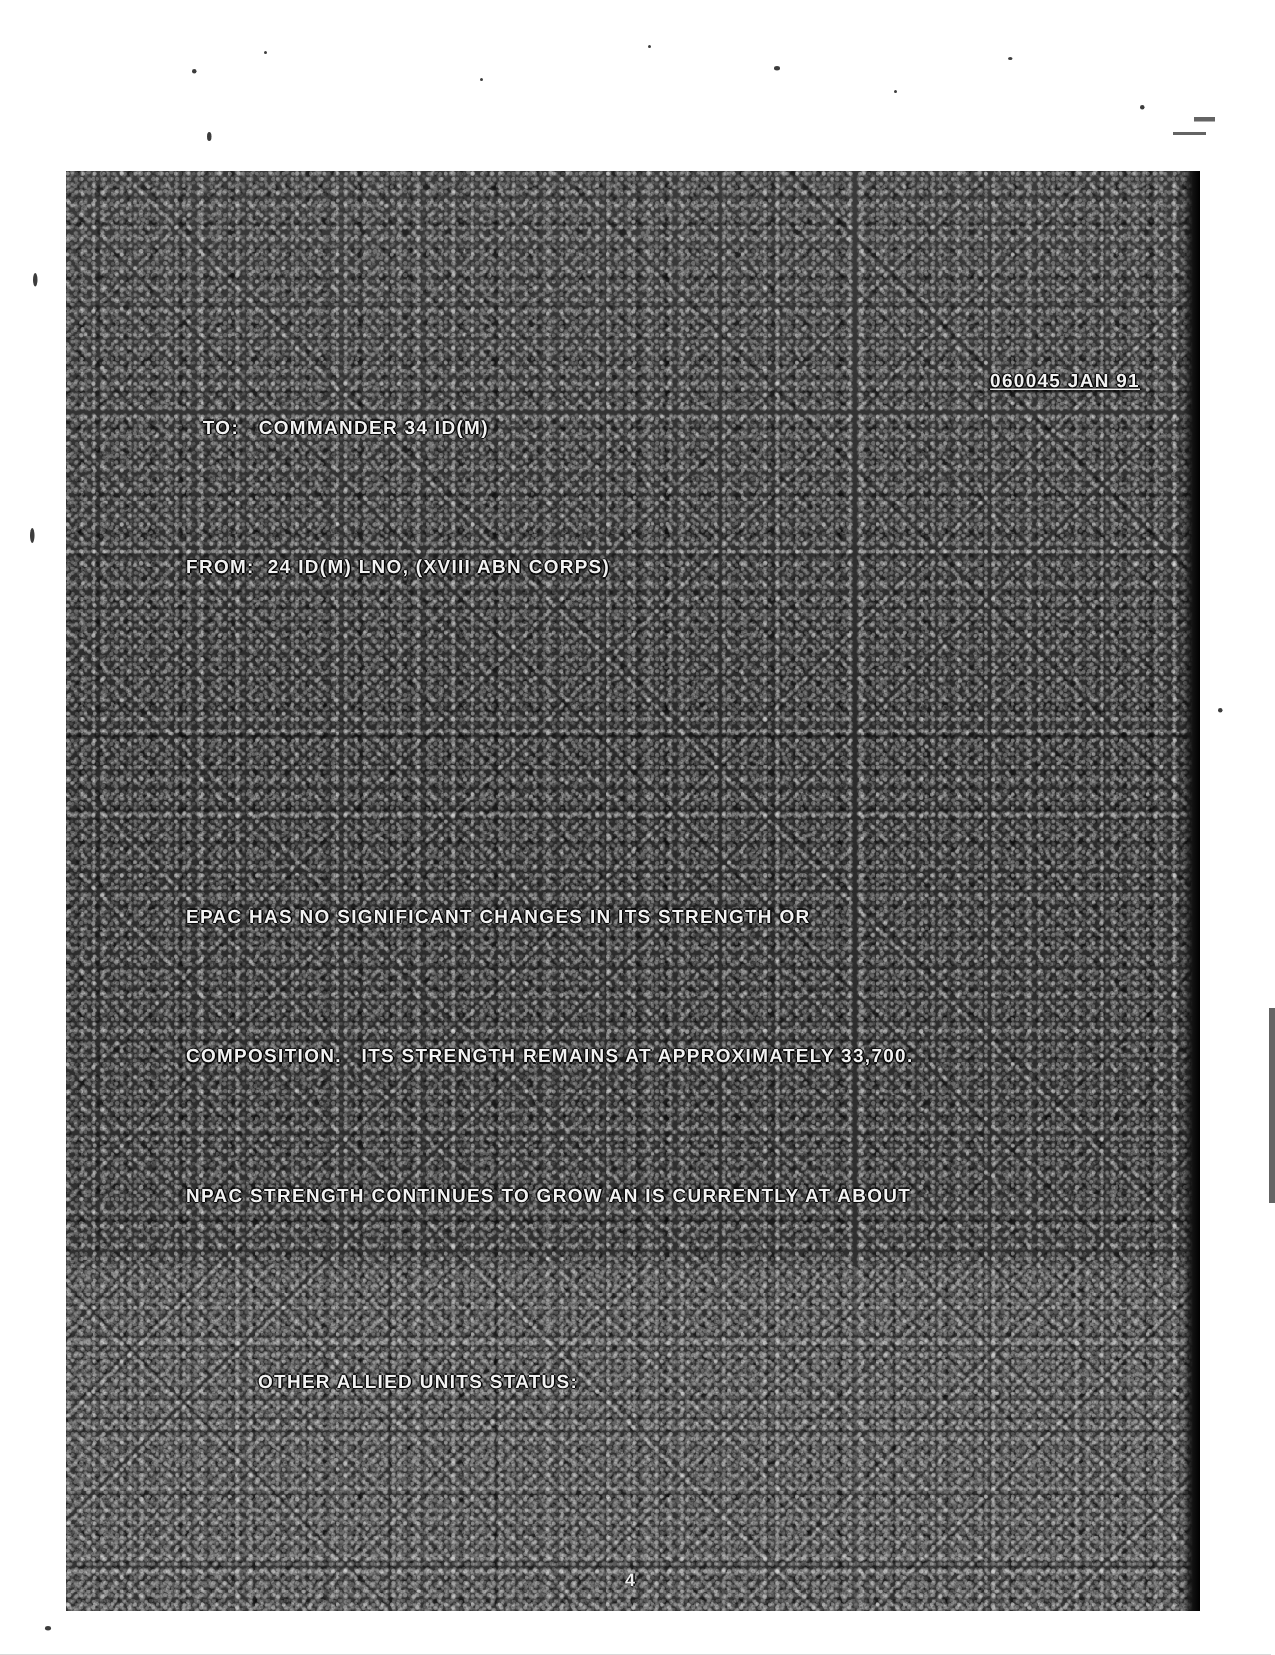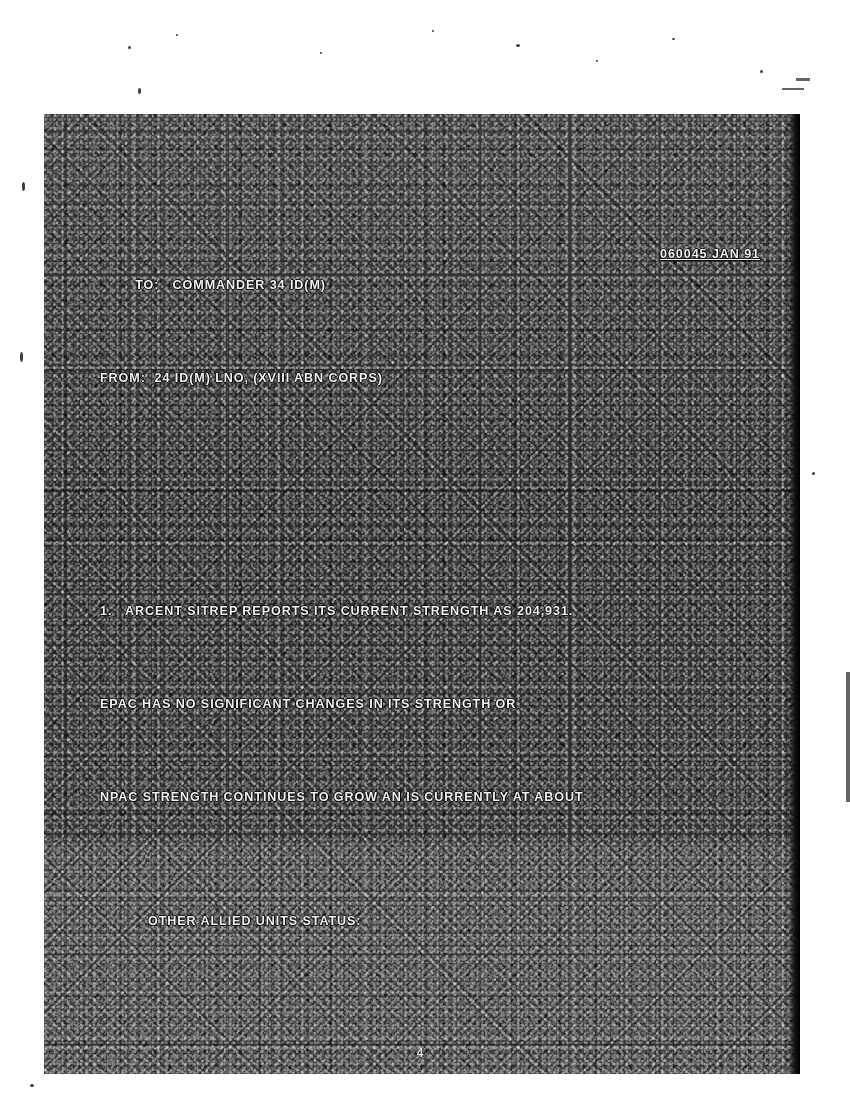--- a/index.html
+++ b/index.html
@@ -115,20 +115,21 @@
       1px 0 0 rgba(0,0,0,0.9),
       -1px 0 0 rgba(0,0,0,0.7),
       0 1px 0 rgba(0,0,0,0.8),
       0 -1px 0 rgba(0,0,0,0.6);
     white-space: pre;
   }
   .line {
     position: relative;
     height: 31px;
     white-space: pre;
+    margin-left: 24px;
   }
   .hdr-row {
     position: relative;
     height: 31px;
   }
   .hdr-right {
     position: absolute;
     right: 0;
     top: 0;
     white-space: pre;
@@ -179,22 +180,22 @@
 
       <div class="hdr-row">
         <span>TO:   COMMANDER 34 ID(M)</span>
         <span class="hdr-right">060045 JAN 91</span>
       </div>
 
       <div class="line">FROM:  24 ID(M) LNO, (XVIII ABN CORPS)</div>
 
       <div class="gap-sm"></div>
 
-      <div class="line">1.   ARCENT SITREP REPORTS ITS CURRENT STRENGTH AS 204,931.</div>
       <div class="line">EPAC HAS NO SIGNIFICANT CHANGES IN ITS STRENGTH OR</div>
+      <div class="line">COMPOSITION.   ITS STRENGTH REMAINS AT APPROXIMATELY 33,700.</div>
       <div class="line">NPAC STRENGTH CONTINUES TO GROW AN IS CURRENTLY AT ABOUT</div>
 
       <div class="line indent1">OTHER ALLIED UNITS STATUS:</div>
 
       
       
       
 
       
       

